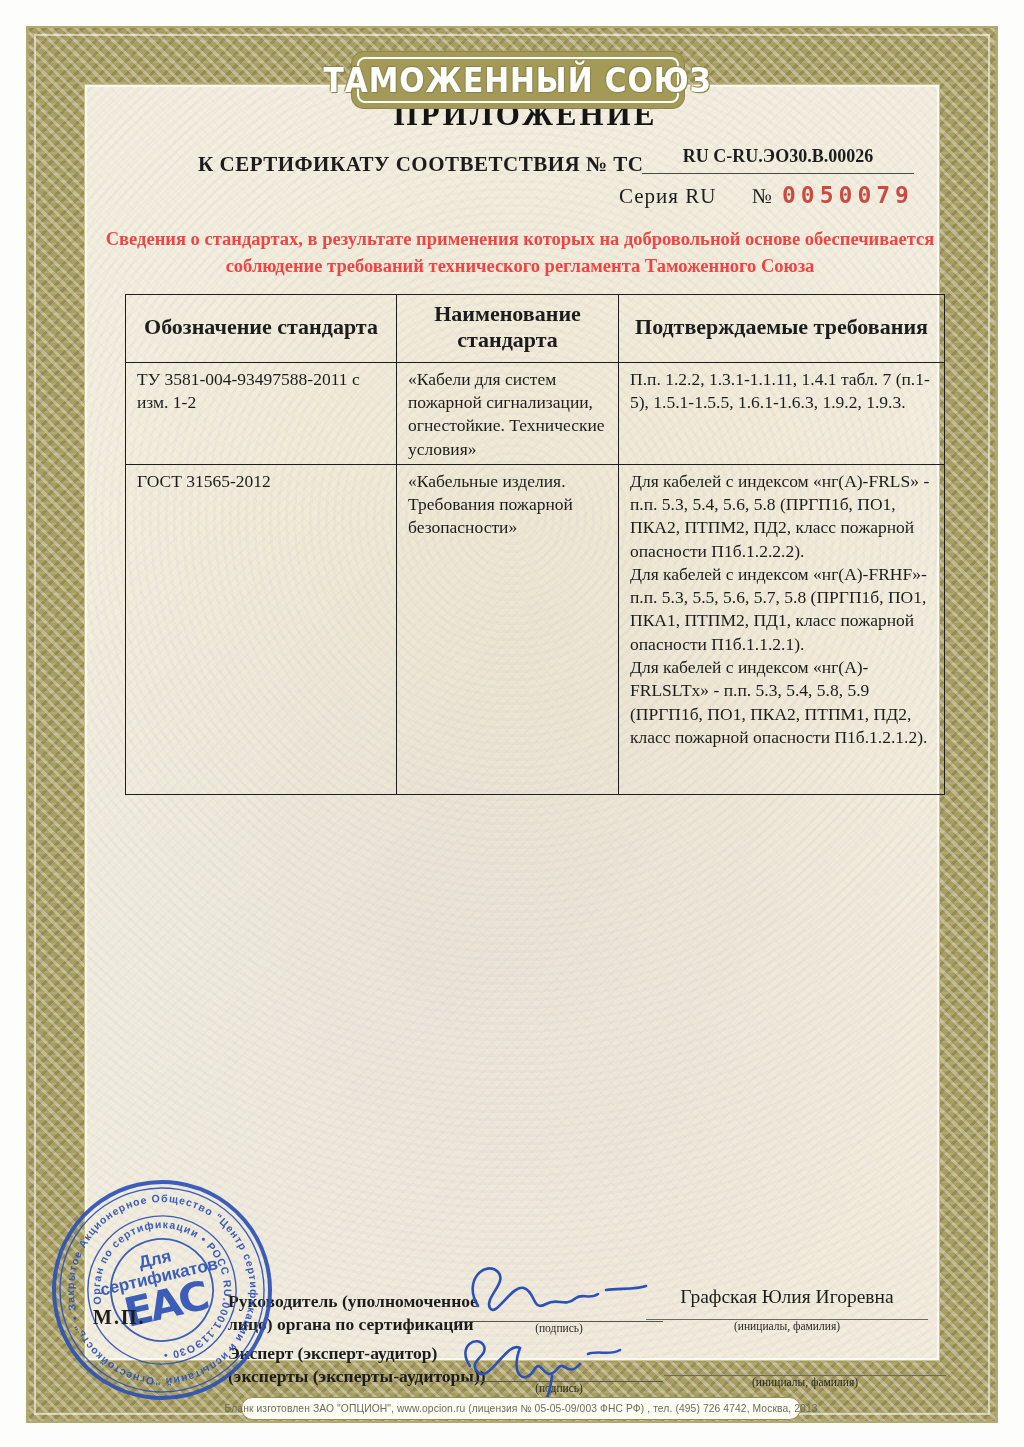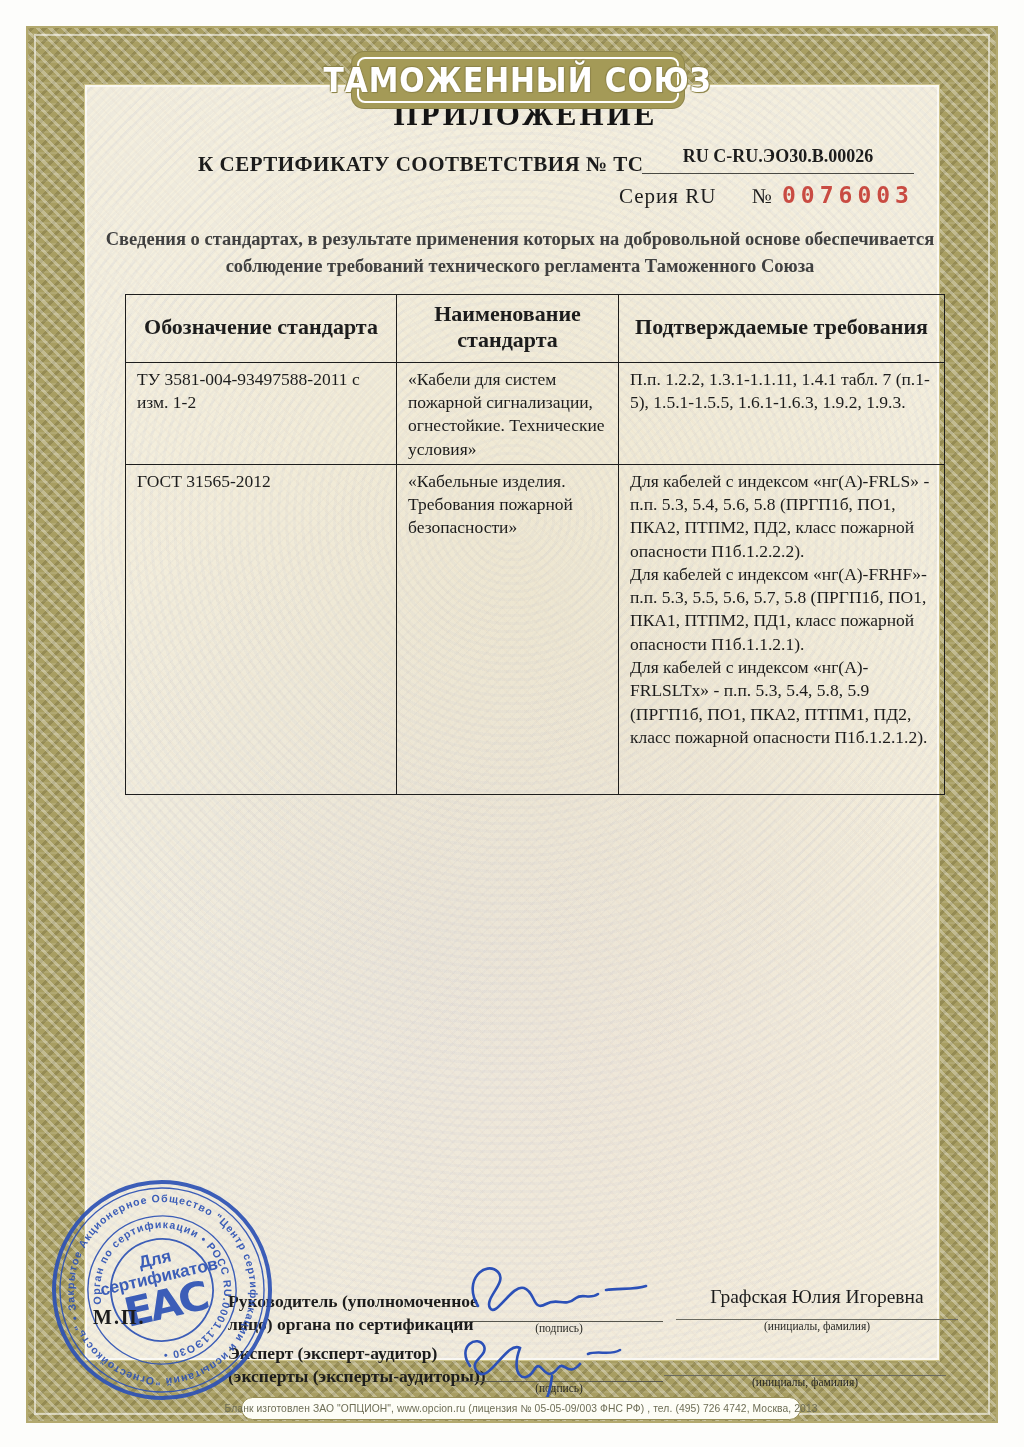--- a/index.html
+++ b/index.html
@@ -71,21 +71,21 @@
   .series-label { position:absolute; left:619px; font-size:21px; letter-spacing:1px; }
   .series-nosign { position:absolute; left:752px; font-size:21px; }
   .series-number {
     position:absolute; left:782px; top:-2px;
     font-family:"DejaVu Sans Mono", monospace; font-weight:bold; font-size:23px;
     letter-spacing:5px; color:#c94b42;
   }
 
   .intro {
     position:absolute; left:97px; top:226px; width:846px; text-align:center;
-    font-weight:bold; font-size:18.5px; line-height:1.45; color:#404040; z-index:4;
+    font-weight:bold; font-size:18.5px; line-height:1.45; color:#ef4444; z-index:4;
   }
 
   
   table.standards {
     position:absolute; left:125px; top:294px; width:819px; z-index:4;
     border-collapse:collapse; table-layout:fixed;
   }
   table.standards col.c1{ width:271px; } table.standards col.c2{ width:222px; } table.standards col.c3{ width:326px; }
   table.standards th, table.standards td {
     border:1.6px solid #1d1d1d; vertical-align:top;
@@ -114,21 +114,21 @@
   .sig-label.l1 { left:228px; top:1290px; width:250px; }
   .sig-label.l2 { left:228px; top:1342px; width:265px; }
   .sig-line { position:absolute; border-bottom:1.3px solid #55554d; text-align:center; z-index:4; }
   .sig-line.s1 { left:455px; top:1286px; width:208px; height:36px; }
   .sig-line.s2 { left:455px; top:1346px; width:208px; height:36px; }
   .line-caption {
     position:absolute; width:100%; left:0; top:100%; margin-top:1px;
     font-size:11.5px; text-align:center; color:#2a2a26;
   }
   .name-line { position:absolute; border-bottom:1.2px solid #6a6a60; text-align:center; z-index:4; }
-  .name-line.n1 { left:676px; top:1286px; width:282px; height:34px; }
+  .name-line.n1 { left:646px; top:1286px; width:282px; height:34px; }
   .name-line.n2 { left:664px; top:1342px; width:282px; height:34px; }
   .name-text { font-size:19.5px; white-space:nowrap; }
   .autographs { position:absolute; left:440px; top:1246px; width:260px; height:170px; z-index:6; }
 
   
   .footer-pill {
     position:absolute; left:241px; top:1397px; width:560px; height:23px; z-index:6;
     background:#fdfdf6; border:1px solid #978e55; border-radius:12px;
     display:flex; align-items:center; justify-content:center;
   }
@@ -152,21 +152,21 @@
 <div class="doc-title">ПРИЛОЖЕНИЕ</div>
 
 <div class="cert-line">
   <span class="cert-label">К СЕРТИФИКАТУ СООТВЕТСТВИЯ  № ТС</span>
   <span class="cert-number">RU C-RU.ЭО30.В.00026</span>
 </div>
 
 <div class="series-line">
   <span class="series-label">Серия RU</span>
   <span class="series-nosign">№</span>
-  <span class="series-number">0076003</span>
+  <span class="series-number">0050079</span>
 </div>
 
 <div class="intro">Сведения о стандартах, в результате применения которых на добровольной основе обеспечивается соблюдение требований технического регламента Таможенного Союза</div>
 
 <table class="standards">
   <colgroup>
       <col class="c1">
       <col class="c2">
       <col class="c3">
     </colgroup>

